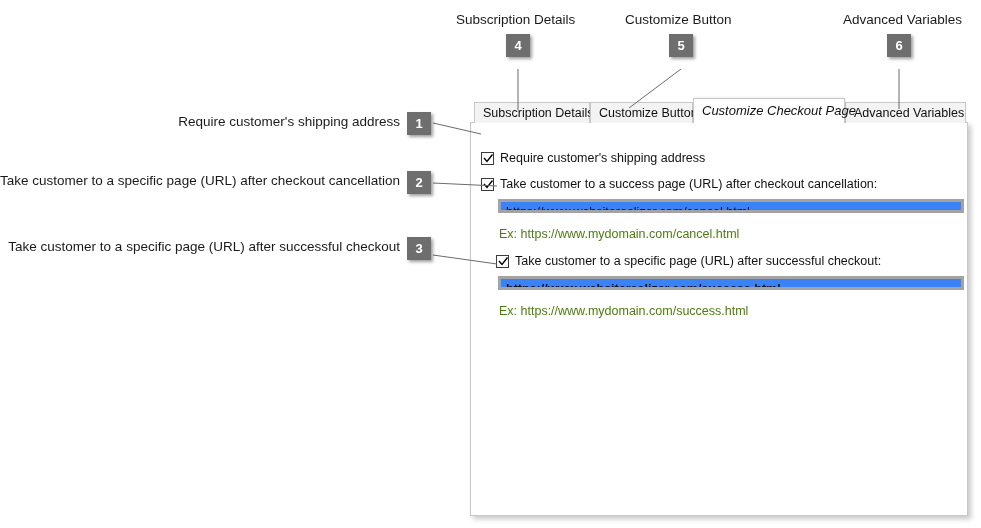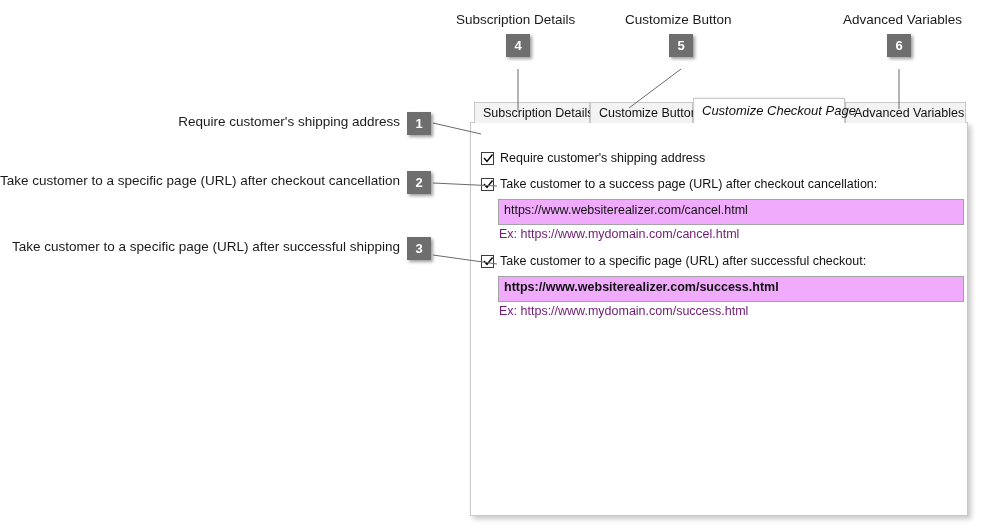--- a/index.html
+++ b/index.html
@@ -145,37 +145,37 @@
     left: 1px;
     top: 0px;
   }
   .check-label {
     font-family: "Liberation Sans", sans-serif;
     font-size: 12.5px;
     color: #111111;
   }
   .url-input {
     position: absolute;
-    height: 26px;
-    background: #f0abfc;
-    border: 1px solid #a3a3a3;
+    height: 14px;
+    background: #3b82f6;
+    border: 3px solid #a3a3a3;
     box-sizing: border-box;
     font-family: "Liberation Sans", sans-serif;
     font-size: 12.5px;
     color: #111111;
     padding: 0 5px;
     line-height: 20px;
     white-space: nowrap;
     overflow: hidden;
   }
   .hint {
     position: absolute;
     font-family: "Liberation Sans", sans-serif;
     font-size: 12.5px;
-    color: #701a75;
+    color: #4d7c0f;
     white-space: nowrap;
   }
 </style>
 </head>
 <body>
 
 <div id="stage">
 
   <svg id="leaders" width="981" height="528" viewBox="0 0 981 528">
 
@@ -187,21 +187,21 @@
 
     <line x1="518" y1="69" x2="518" y2="110" stroke="#6b6b6b" stroke-width="1"></line>
 
     <line x1="681" y1="69" x2="629" y2="108" stroke="#6b6b6b" stroke-width="1"></line>
 
     <line x1="899" y1="69" x2="899" y2="109" stroke="#6b6b6b" stroke-width="1"></line>
   </svg>
 
   <div class="anno-label right-aligned" style="left:0px; top:114px; width:400px;">Require customer's shipping address</div>
   <div class="anno-label right-aligned" style="left:0px; top:173px; width:400px;">Take customer to a specific page (URL) after checkout cancellation</div>
-  <div class="anno-label right-aligned" style="left:0px; top:239px; width:400px;">Take customer to a specific page (URL) after successful shipping</div>
+  <div class="anno-label right-aligned" style="left:0px; top:239px; width:400px;">Take customer to a specific page (URL) after successful checkout</div>
 
   <div class="anno-label" style="left:456px; top:12px;">Subscription Details</div>
   <div class="anno-label" style="left:625px; top:12px;">Customize Button</div>
   <div class="anno-label" style="left:843px; top:12px;">Advanced Variables</div>
 
   <div class="badge" style="left:407px; top:112px;">1</div>
   <div class="badge" style="left:407px; top:171px;">2</div>
   <div class="badge" style="left:407px; top:237px;">3</div>
   <div class="badge" style="left:506px; top:34px;">4</div>
   <div class="badge" style="left:669px; top:34px;">5</div>
@@ -241,21 +241,21 @@
         <span class="cbox">
           <svg width="11" height="11" viewBox="0 0 11 11">
             <polyline points="1,5 4,8.5 9.5,1.5" fill="none" stroke="#000000" stroke-width="1.4"></polyline>
           </svg>
         </span>
         <span class="check-label">Take customer to a success page (URL) after checkout cancellation:</span>
       </div>
       <div class="url-input" style="left:27px; top:76px; width:466px;">https://www.websiterealizer.com/cancel.html</div>
       <div class="hint" style="left:28px; top:104px;">Ex: https://www.mydomain.com/cancel.html</div>
 
-      <div class="check-row" style="left:10px; top:131px;">
+      <div class="check-row" style="left:25px; top:131px;">
         <span class="cbox">
           <svg width="11" height="11" viewBox="0 0 11 11">
             <polyline points="1,5 4,8.5 9.5,1.5" fill="none" stroke="#000000" stroke-width="1.4"></polyline>
           </svg>
         </span>
         <span class="check-label">Take customer to a specific page (URL) after successful checkout:</span>
       </div>
       <div class="url-input" style="left:27px; top:153px; width:466px;font-weight:bold;">https://www.websiterealizer.com/success.html</div>
       <div class="hint" style="left:28px; top:181px;">Ex: https://www.mydomain.com/success.html</div>
 

